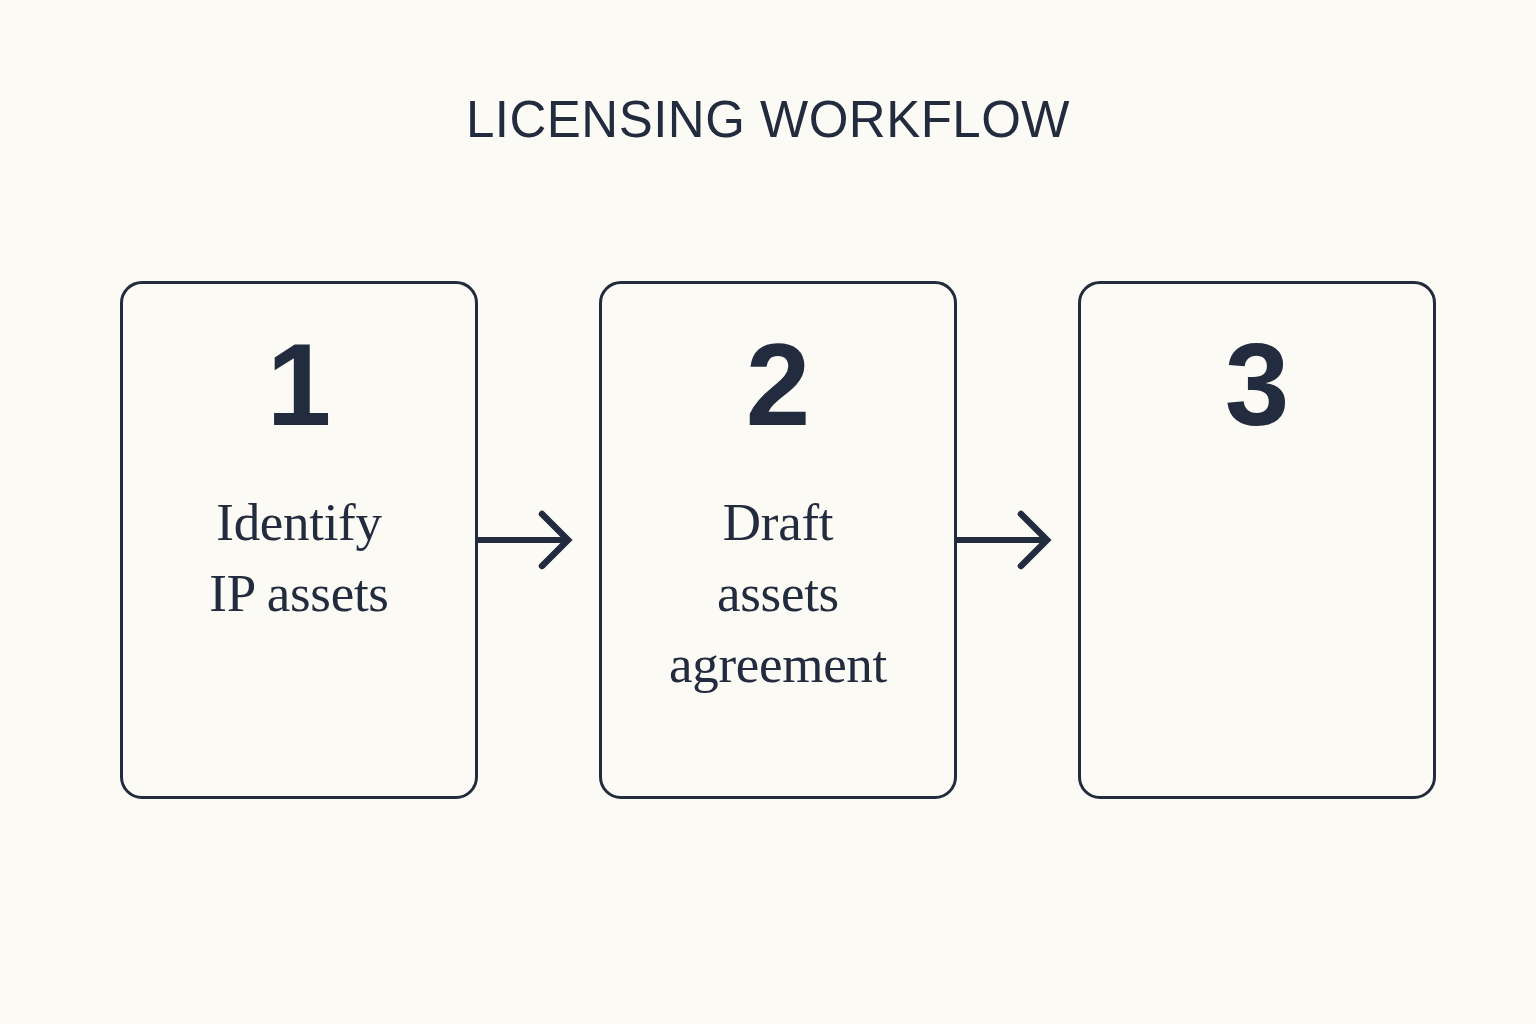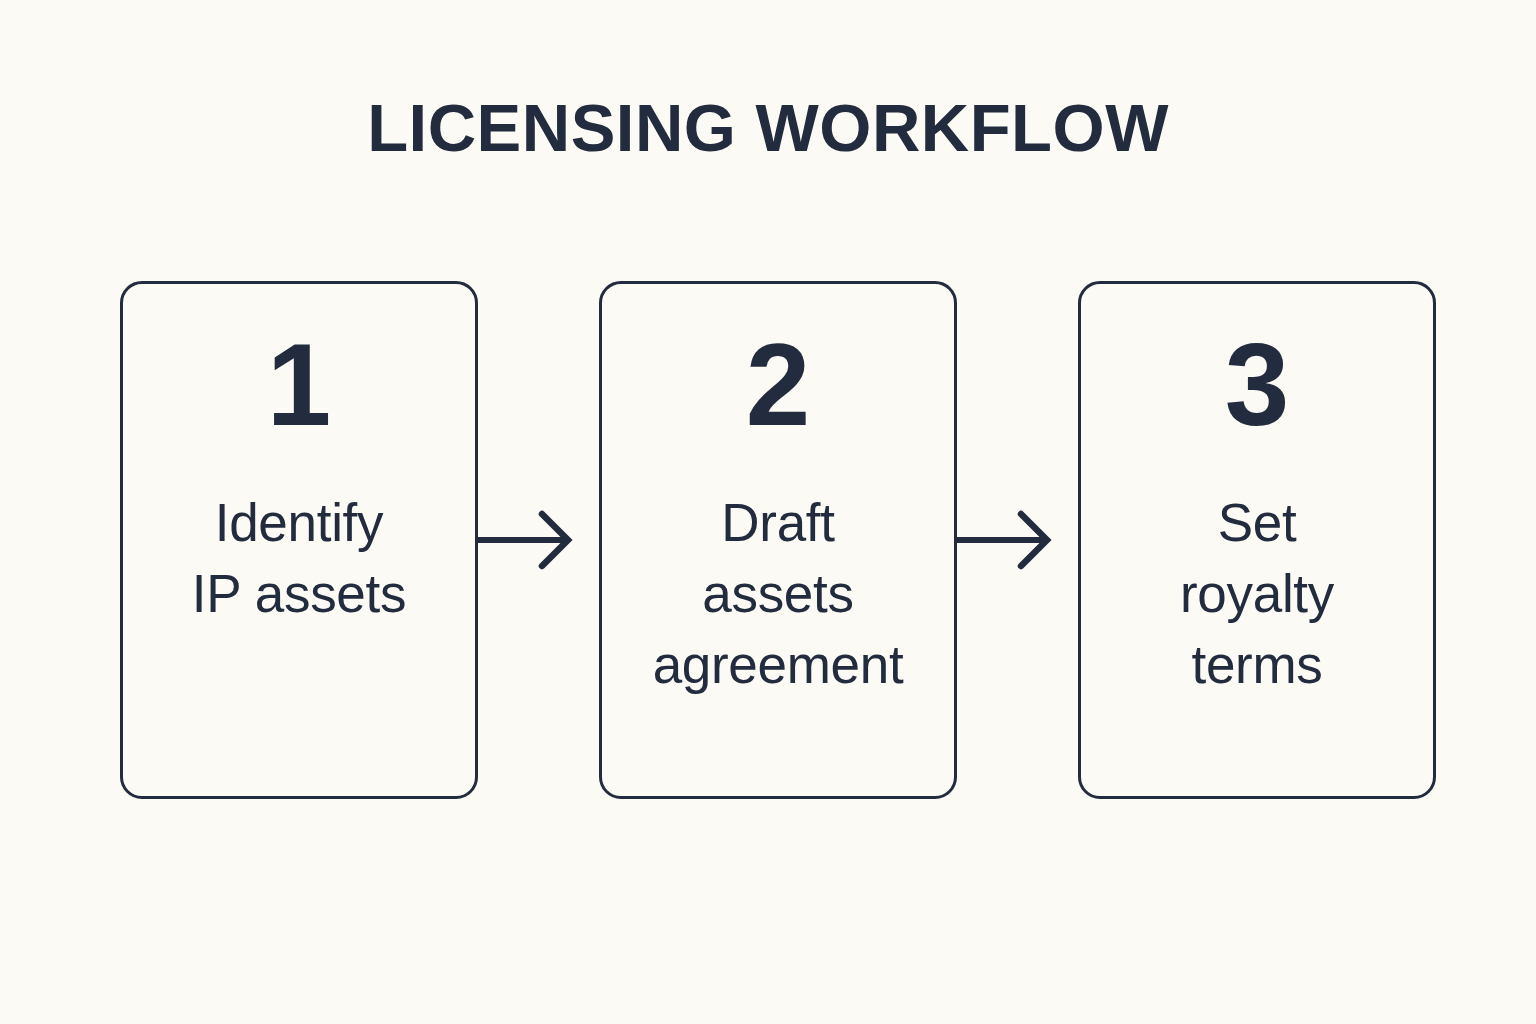--- a/index.html
+++ b/index.html
@@ -22,22 +22,22 @@
     background: #fcfaf4;
   }
 
   
   .title {
     position: absolute;
     top: 94px;
     left: 0;
     width: 1536px;
     text-align: center;
-    font-size: 67px;
-    font-weight: 700;
+    font-size: 51px;
+    font-weight: 400;
     letter-spacing: 0.5px;
     color: #222c3e;
     line-height: 1;
     white-space: nowrap;
   }
 
   
   .flow {
     position: absolute;
     top: 281px;
@@ -81,20 +81,21 @@
 
   .card-label {
     margin-top: 57px;
     font-size: 53px;
     font-weight: 400;
     color: #222c3e;
     line-height: 71px;
     text-align: center;
     letter-spacing: -0.3px;
     white-space: pre-line;
+    font-family: Liberation Serif, serif;
   }
 
   
   .connector {
     flex: 0 0 auto;
     width: 121px;
     height: 96px;
     display: block;
     position: relative;
   }
@@ -141,20 +142,17 @@
     <div class="connector">
       <svg width="121" height="96" viewBox="0 0 121 96">
         <path d="M0 48 H 88" stroke="#222c3e" stroke-width="6" fill="none" stroke-linecap="butt"></path>
         <path d="M64 22 L 90 48 L 64 74" stroke="#222c3e" stroke-width="6.5" fill="none" stroke-linecap="round" stroke-linejoin="miter"></path>
       </svg>
     </div>
 
     <div class="card">
       <div class="card-inner">
         <div class="card-number">3</div>
-        <div class="card-label">Set
-royalty
-terms</div>
       </div>
     </div>
 
   </div>
 </div>
 
 </body></html>

